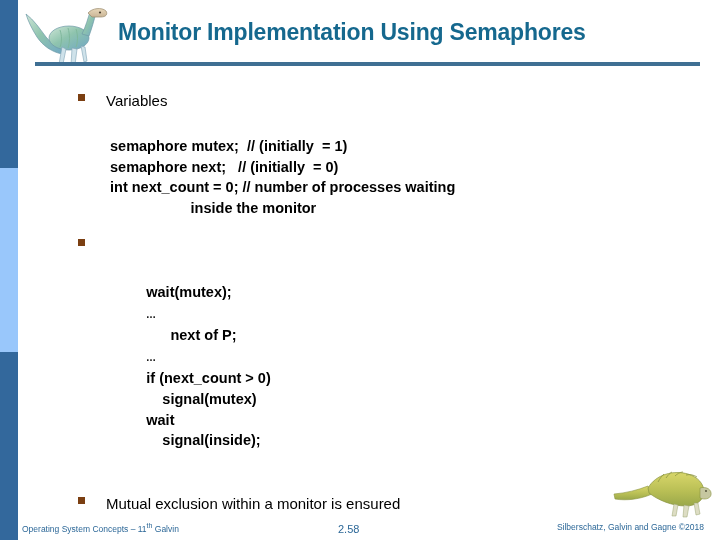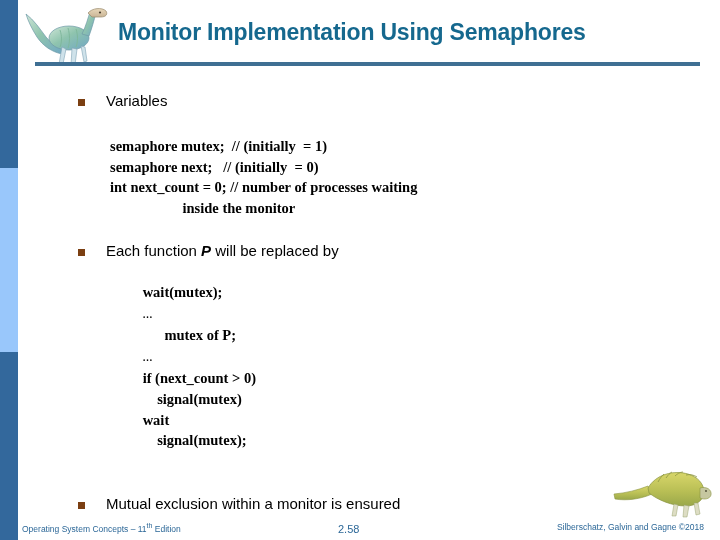--- a/index.html
+++ b/index.html
@@ -55,21 +55,21 @@
     top: 62px;
     width: 665px;
     height: 4px;
     background: #3f6f93;
   }
 
   
   .bullet-row {
     position: absolute;
     display: flex;
-    align-items: flex-end;
+    align-items: center;
   }
   .bullet-mark {
     width: 7px;
     height: 7px;
     background: #7b3f12;
     flex: 0 0 auto;
     position: relative;
     top: -3px;
   }
   .bullet-text {
@@ -83,21 +83,21 @@
     font-weight: bold;
   }
 
   #bullet-variables  { left: 78px; top: 92px; }
   #bullet-eachfunc   { left: 78px; top: 242px; }
   #bullet-mutualexcl { left: 78px; top: 495px; }
 
   
   .code-block {
     position: absolute;
-    font-family: Liberation Serif, serif;
+    font-family: Liberation Sans, sans-serif;
     font-weight: bold;
     font-size: 14.5px;
     line-height: 20.6px;
     color: #000000;
     white-space: pre;
   }
   #code-vars { left: 110px; top: 136px; }
   #code-body { left: 110px; top: 282px; }
   .ellip { font-size: 10px; }
 
@@ -183,31 +183,30 @@
   <span class="bullet-text">Variables</span>
 </div>
 
 <div class="code-block" id="code-vars"><span>semaphore mutex;  // (initially  = 1)</span>
 <span>semaphore next;   // (initially  = 0)</span>
 <span>int next_count = 0; // number of processes waiting</span>
 <span>                    inside the monitor</span></div>
 
 <div class="bullet-row" id="bullet-eachfunc">
   <span class="bullet-mark"></span>
-  <span class="bullet-text"><span>Each function </span><i>P</i><span> will be replaced by</span></span>
 </div>
 
 <div class="code-block" id="code-body"><span>         wait(mutex);</span>
 <span class="ellip">             …</span>
-<span>               mutex of P;</span>
+<span>               next of P;</span>
 <span class="ellip">             …</span>
 <span>         if (next_count &gt; 0)</span>
 <span>             signal(mutex)</span>
 <span>         wait</span>
-<span>             signal(mutex);</span></div>
+<span>             signal(inside);</span></div>
 
 <div class="bullet-row" id="bullet-mutualexcl">
   <span class="bullet-mark"></span>
   <span class="bullet-text">Mutual exclusion within a monitor is ensured</span>
 </div>
 
 <svg class="footer-dino" viewBox="0 0 102 50">
   <defs>
     <linearGradient id="dino2" x1="0" y1="0" x2="0" y2="1">
       <stop offset="0%" stop-color="#d8d66a"></stop>
@@ -227,17 +226,17 @@
   <path d="M74 7  C78 6 82 7 85 9" fill="none" stroke="#8a9440" stroke-width="0.8"></path>
 
   <path d="M88 20 C95 18 100 22 99 27 C98 31 92 32 88 30 Z" fill="#c6c7a0" stroke="#8a9440" stroke-width="0.6"></path>
   <circle cx="94" cy="23" r="0.9" fill="#4a4630"></circle>
 
   <path d="M62 36 L60 48 L64 48 L66 37 Z" fill="#ddddc4" stroke="#9aa470" stroke-width="0.5"></path>
   <path d="M72 37 L71 49 L75 49 L77 38 Z" fill="#ddddc4" stroke="#9aa470" stroke-width="0.5"></path>
   <path d="M82 35 L84 47 L88 46 L86 35 Z" fill="#ddddc4" stroke="#9aa470" stroke-width="0.5"></path>
 </svg>
 
-<div class="footer-left"><span>Operating System Concepts – 11</span><sup>th</sup><span> Edition</span></div>
+<div class="footer-left"><span>Operating System Concepts – 11</span><sup>th</sup><span> Galvin</span></div>
 
 <div class="footer-page">2.58</div>
 
 <div class="footer-right">Silberschatz, Galvin and Gagne ©2018</div>
 
 </body></html>

